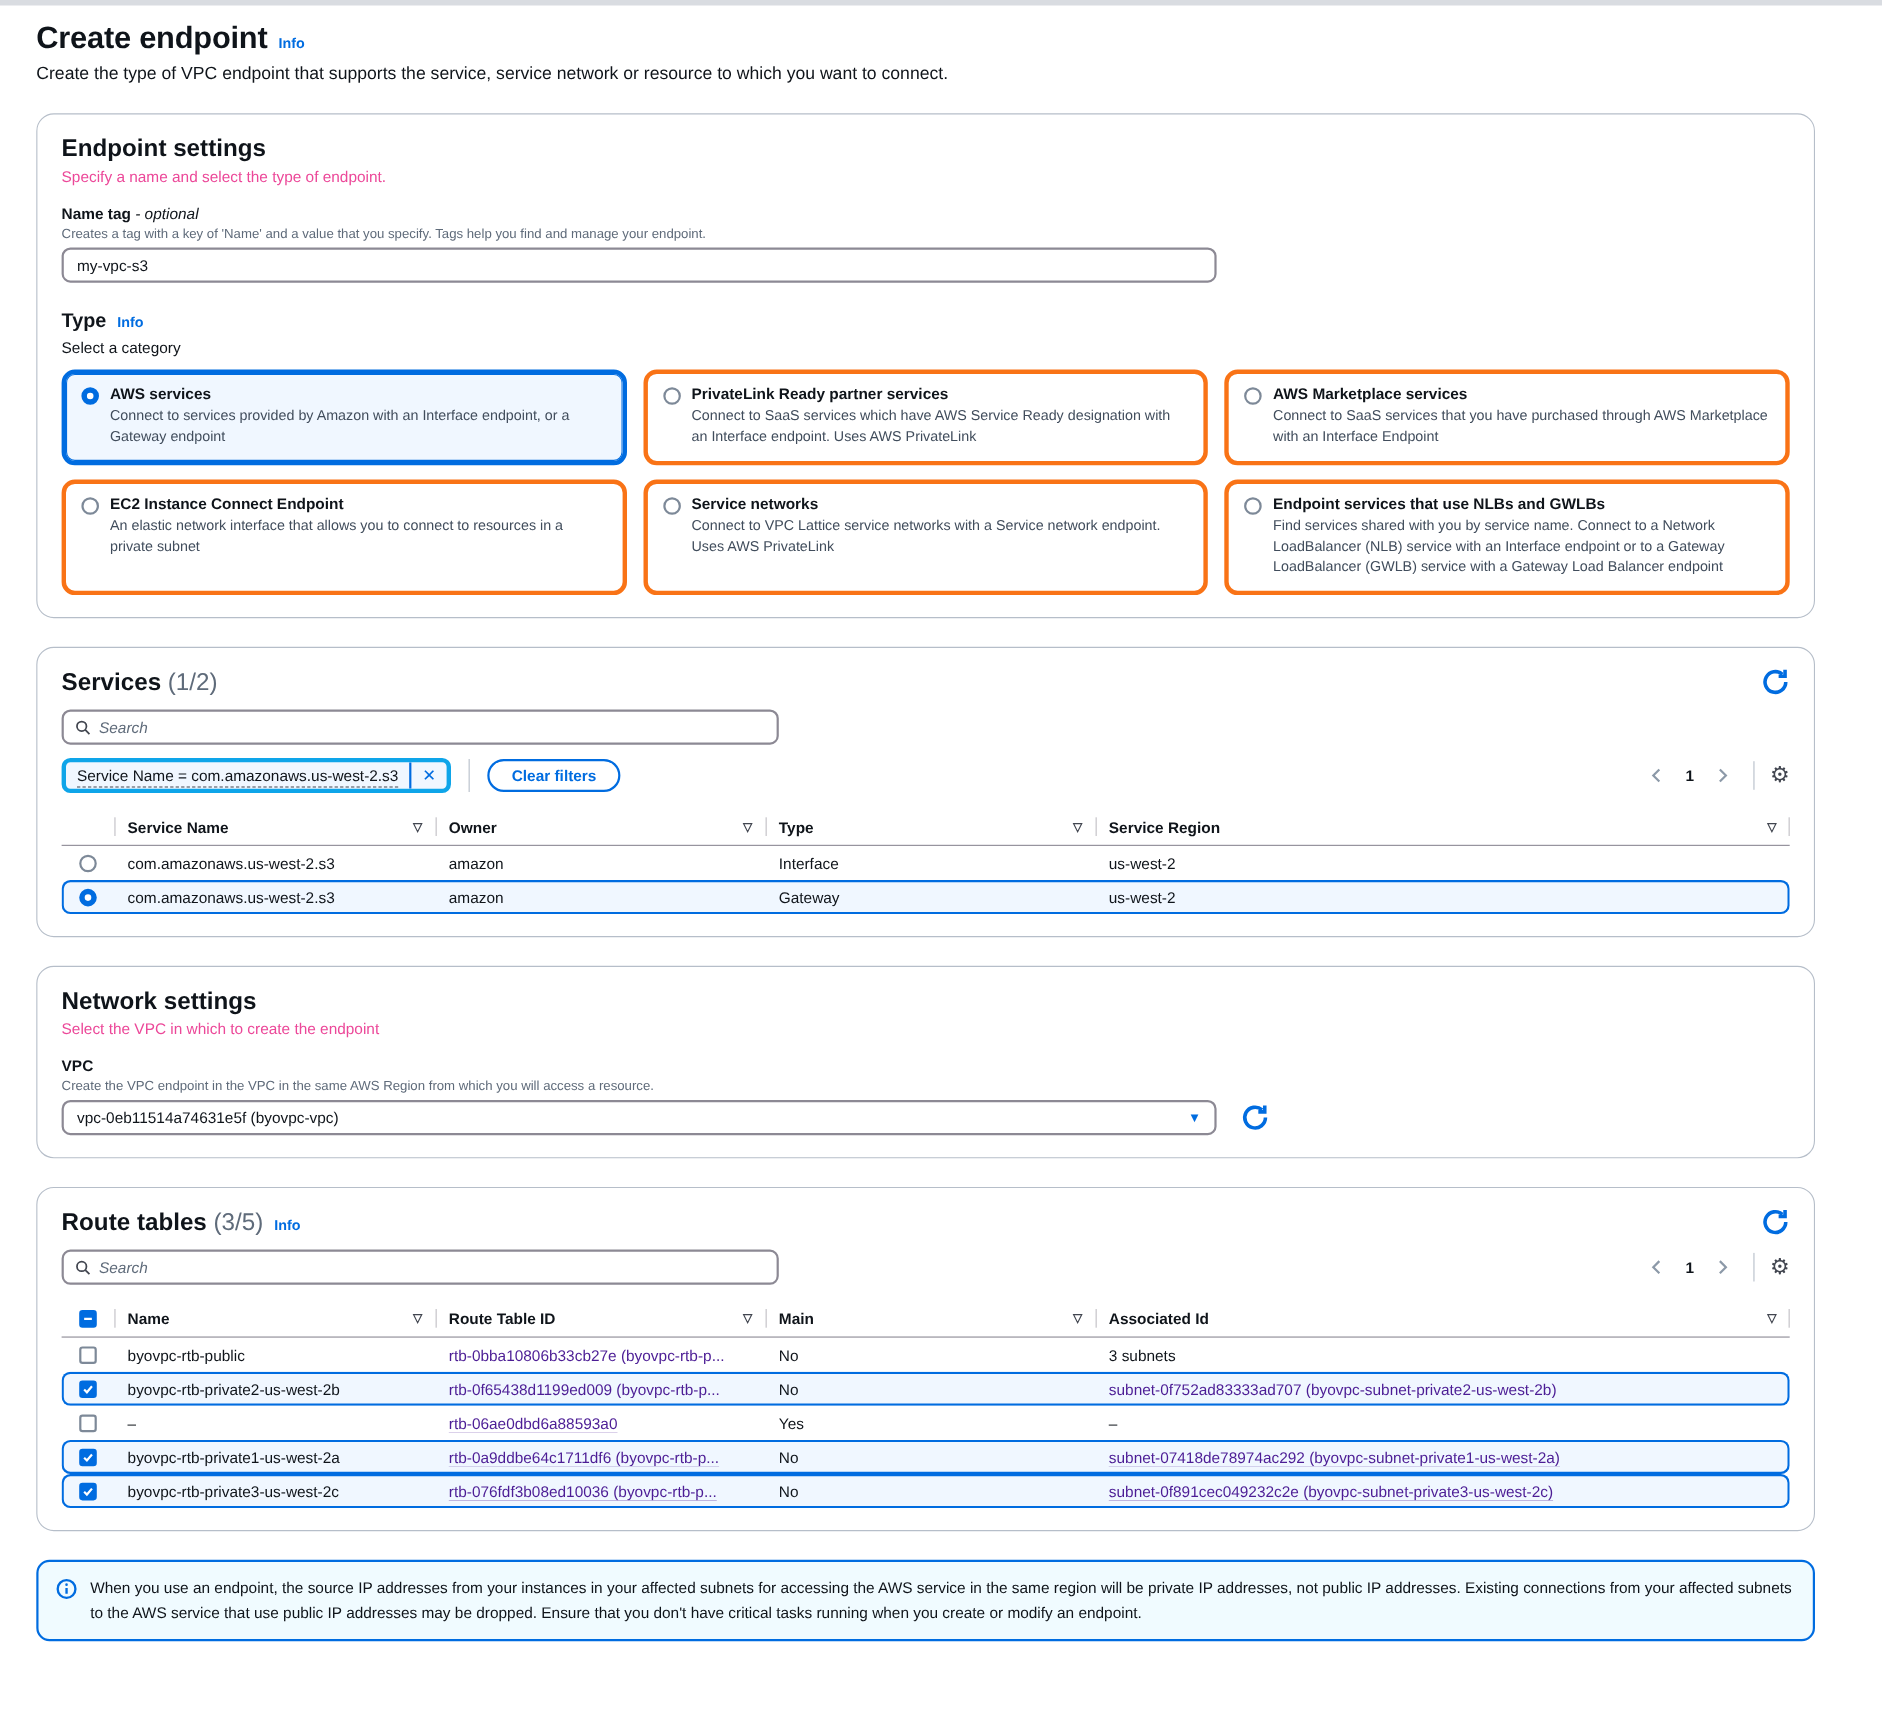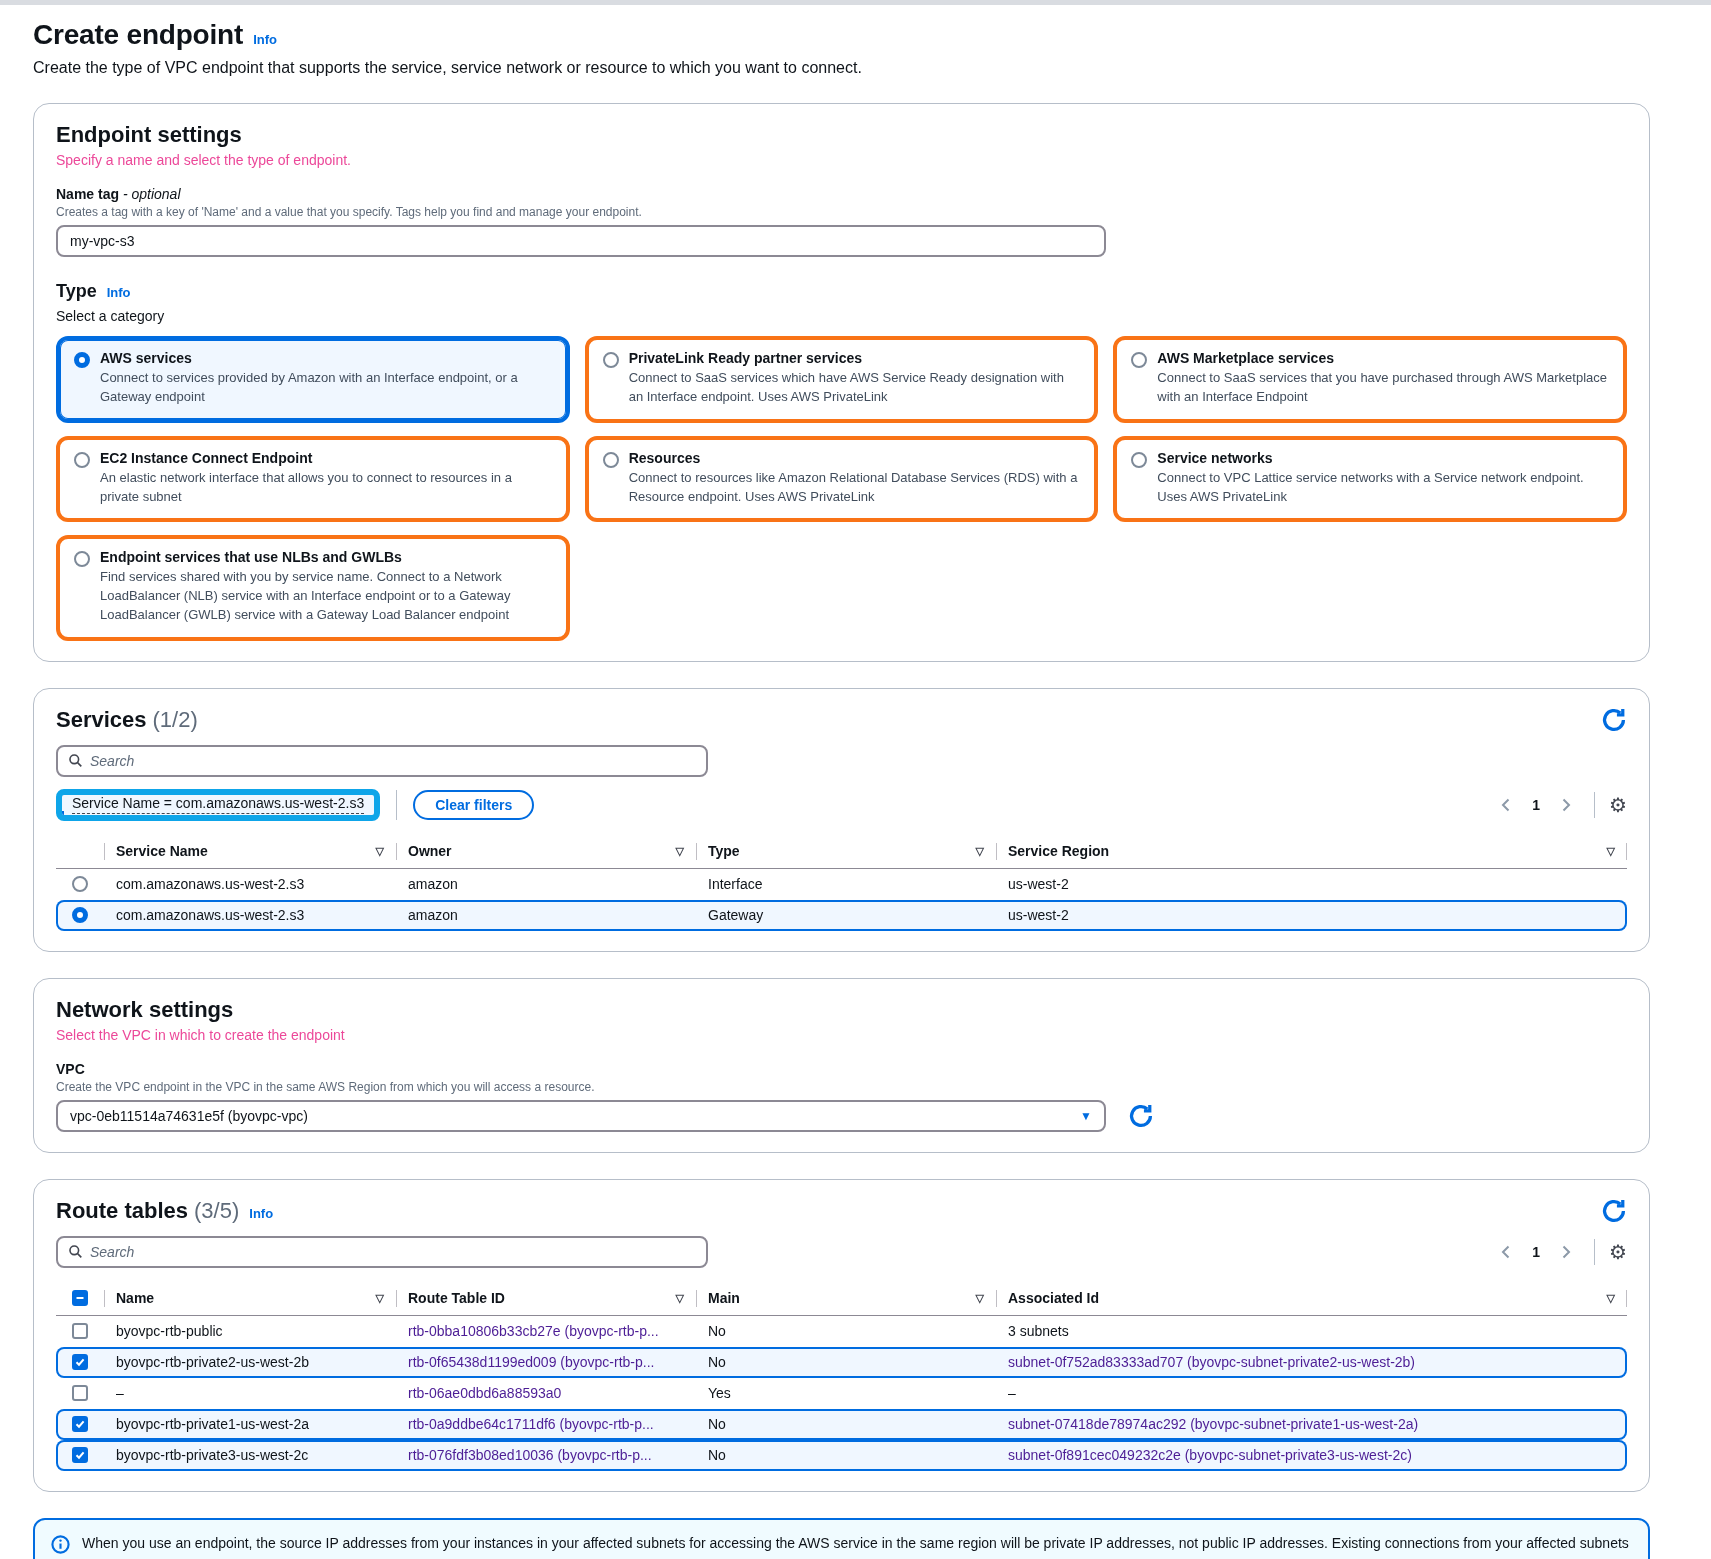--- a/index.html
+++ b/index.html
@@ -41,21 +41,21 @@
   .radio.on { border:5px solid #006ce0; }
 
   
   .search-box { margin-top:12px; width:652px; height:32px; border:2px solid #8c8994; border-radius:8px;
     display:flex; align-items:center; padding:0 10px; gap:7px; background:#fff; }
   .search-box input { border:none; outline:none; flex:1; font-size:14px; font-family:"Liberation Sans",sans-serif; }
   .search-box input::placeholder { font-style:italic; color:#5f6b7a; }
 
   
   .filter-row { margin-top:12px; display:flex; align-items:center; }
-  .filter-token { display:inline-flex; align-items:center; border:6px solid #0ea5e9; border-radius:8px; background:#f0f7ff; height:32px; overflow:hidden;flex-direction:column; }
+  .filter-token { display:inline-flex; align-items:center; border:4px solid #0ea5e9; border-radius:8px; background:#f0f7ff; height:32px; overflow:hidden; }
   .filter-token-label { padding:0 10px; font-size:14px; color:#0f141a; }
   .filter-token-label span { border-bottom:1px dashed #424650; padding-bottom:2px; }
   .token-x { width:34px; align-self:stretch; display:flex; align-items:center; justify-content:center;
     border-left:2px solid #006ce0; color:#006ce0; font-size:15px; cursor:pointer; }
   .vdiv { width:1px; height:30px; background:#b6bec9; margin:0 16px; }
   .btn-secondary { border:2px solid #006ce0; border-radius:18px; background:#fff; color:#006ce0;
     font-size:14px; font-weight:700; padding:5px 20px; cursor:pointer; font-family:"Liberation Sans",sans-serif; }
 
   
   .pag-cluster { display:flex; align-items:center; gap:4px; }
@@ -145,27 +145,20 @@
       <div class="tile">
         <span class="radio tile-radio"></span>
         <div>
             <div class="tile-title">EC2 Instance Connect Endpoint</div>
              <div class="tile-desc">An elastic network interface that allows you to connect to resources in a private subnet</div>
           </div>
       </div>
       <div class="tile">
         <span class="radio tile-radio"></span>
         <div>
-            <div class="tile-title">Resources</div>
-             <div class="tile-desc">Connect to resources like Amazon Relational Database Services (RDS) with a Resource endpoint. Uses AWS PrivateLink</div>
-          </div>
-      </div>
-      <div class="tile">
-        <span class="radio tile-radio"></span>
-        <div>
             <div class="tile-title">Service networks</div>
              <div class="tile-desc">Connect to VPC Lattice service networks with a Service network endpoint. Uses AWS PrivateLink</div>
           </div>
       </div>
       <div class="tile">
         <span class="radio tile-radio"></span>
         <div>
             <div class="tile-title">Endpoint services that use NLBs and GWLBs</div>
              <div class="tile-desc">Find services shared with you by service name. Connect to a Network LoadBalancer (NLB) service with an Interface endpoint or to a Gateway LoadBalancer (GWLB) service with a Gateway Load Balancer endpoint</div>
           </div>

